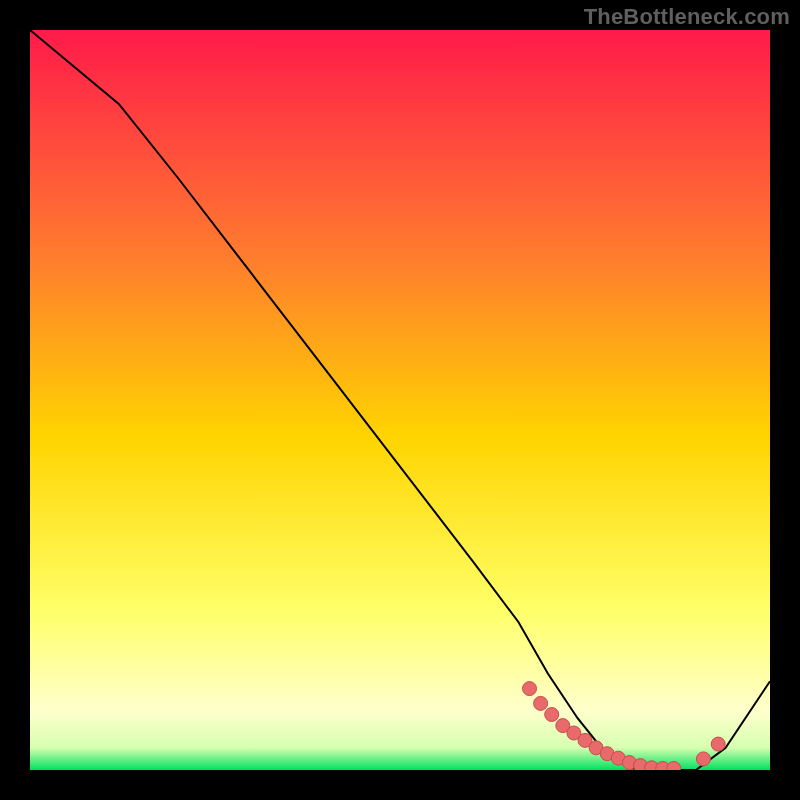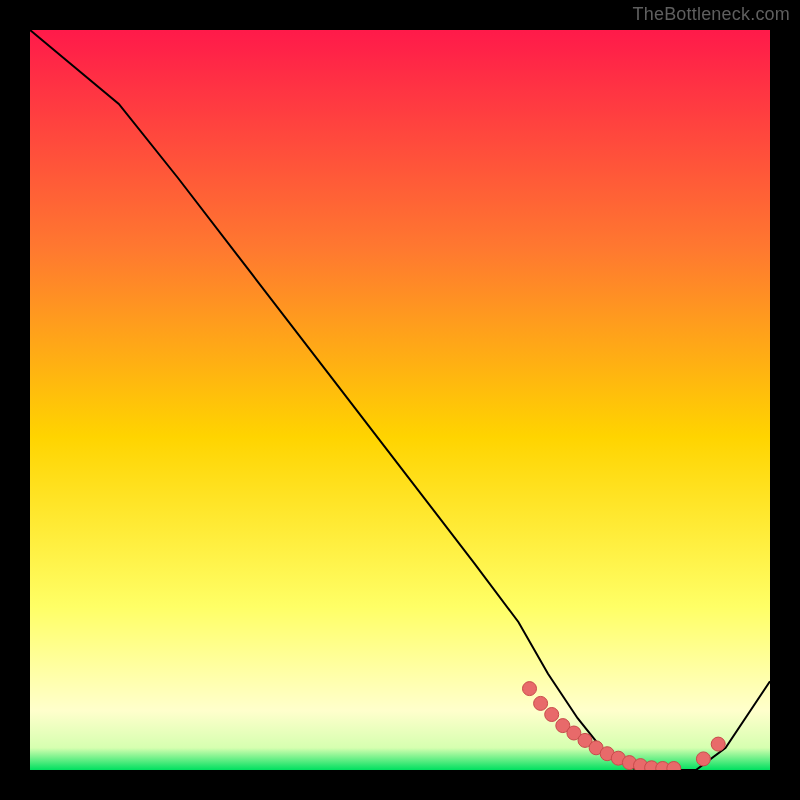--- a/index.html
+++ b/index.html
@@ -15,22 +15,22 @@
     position: relative;
     width: 800px;
     height: 800px;
     background: #000;
   }
   .watermark {
     position: absolute;
     top: 4px;
     right: 10px;
     color: #5f5f5f;
-    font-size: 18px;
-    font-weight: 400;
+    font-size: 22px;
+    font-weight: 700;
     letter-spacing: 0.2px;
     z-index: 5;
   }
   .plot {
     position: absolute;
     left: 30px;
     top: 30px;
     width: 740px;
     height: 740px;
   }

